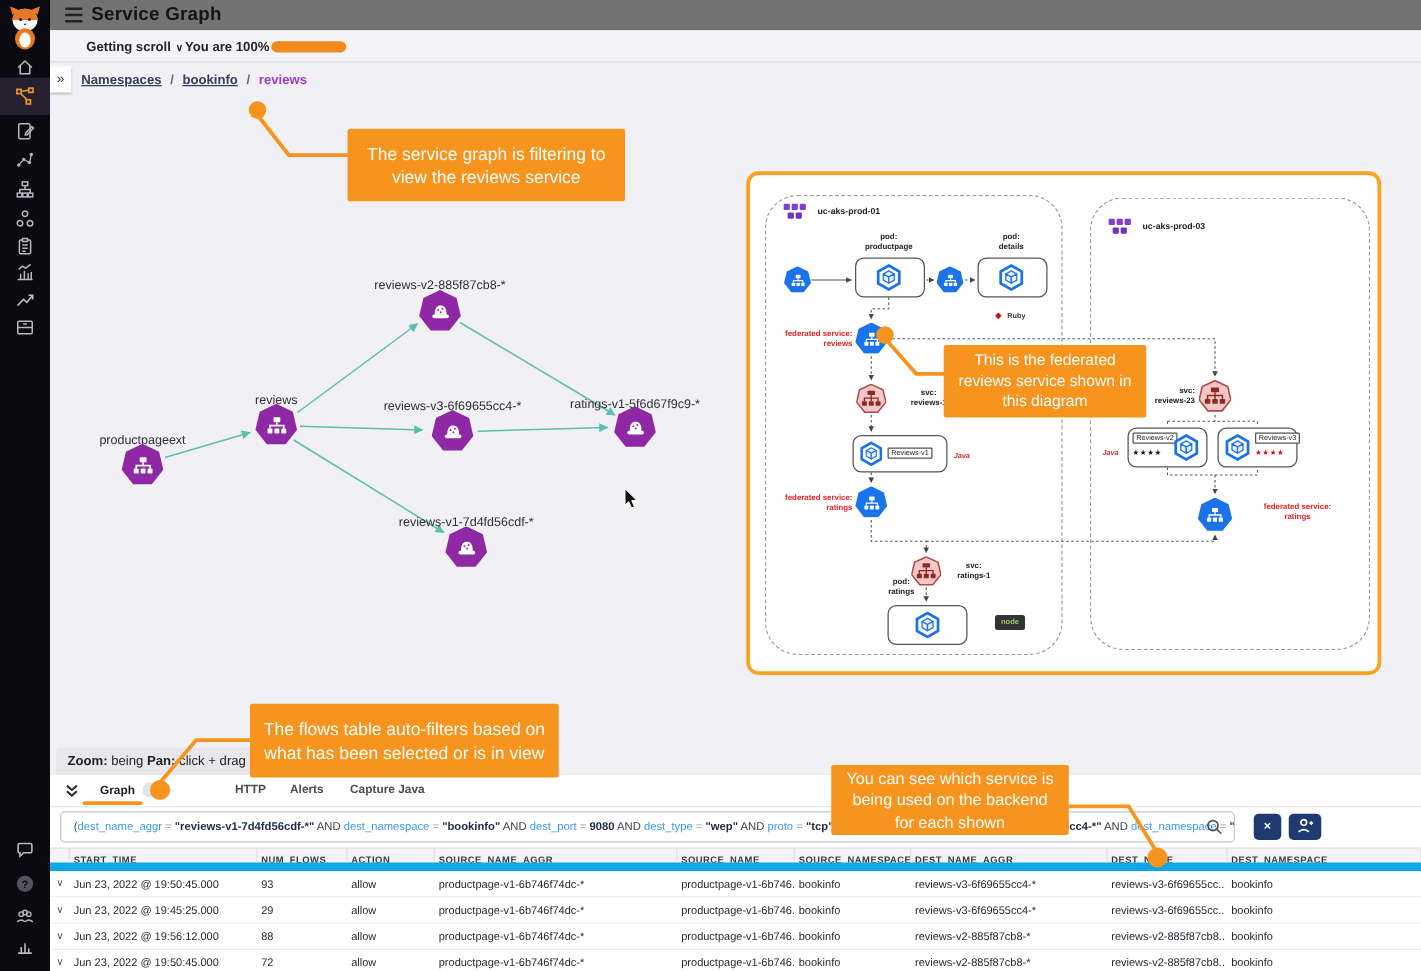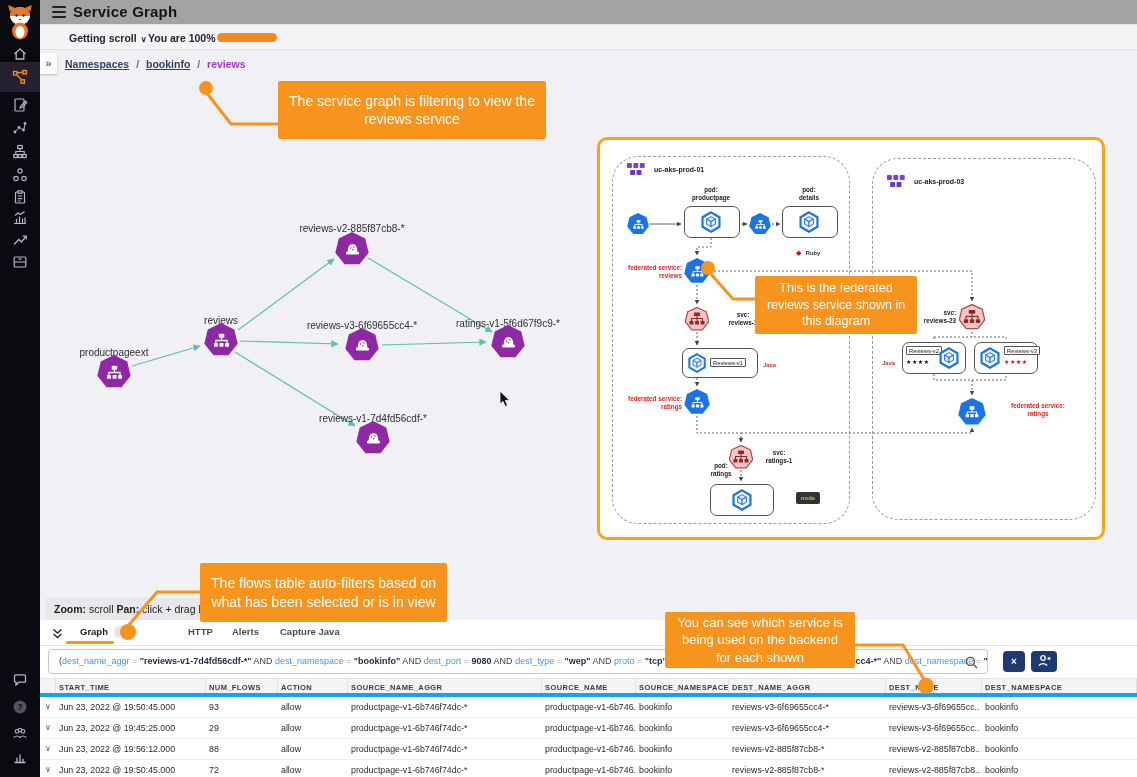--- a/index.html
+++ b/index.html
@@ -9,21 +9,21 @@
   .pre { white-space:pre-line; }
 
   
   .sidebar { position:absolute; left:0; top:0; width:40px; height:777px; background:#0b0a10; z-index:60; }
   .sb-icon { position:absolute; left:12px; width:16px; height:16px; color:#b9b6c2; }
   .sb-icon svg { width:16px; height:16px; display:block; }
   .sb-active-bg { position:absolute; left:0; top:62px; width:40px; height:30px; background:#262130; }
   .logo { position:absolute; left:6px; top:4px; width:28px; height:36px; }
 
   
-  .topbar { position:absolute; left:40px; top:0; width:1097px; height:24px; background:#a3a3a3; z-index:30; }
+  .topbar { position:absolute; left:40px; top:0; width:1097px; height:24px; background:#737373; z-index:30; }
   .hamburger { position:absolute; left:12px; top:6px; width:14px; height:12px; cursor:pointer; }
   .hamburger span { display:block; height:2px; background:#222; margin-bottom:3px; border-radius:1px; }
   .app-title { position:absolute; left:33px; top:3px; font-size:15px; font-weight:bold; color:#141414; letter-spacing:.2px; }
 
   .gs-strip { position:absolute; left:40px; top:24px; width:1097px; height:26px; background:#f4f3f6; border-top:1px solid #e7e6ec; border-bottom:1px solid #dddce4; z-index:30; }
   .gs-label { position:absolute; left:29px; top:7px; font-size:10.5px; font-weight:bold; color:#25242a; cursor:pointer; }
   .gs-chev { font-size:8px; color:#25242a; margin-left:4px; }
   .gs-done { position:absolute; left:108px; top:7px; font-size:10.5px; font-weight:bold; color:#25242a; }
   .gs-bar { position:absolute; left:177px; top:8px; width:60px; height:9px; border-radius:5px; background:#F28A20; }
 
@@ -80,21 +80,21 @@
   .tk-v { color:#1c2b4a; font-weight:bold; }
   .tk-a { color:#3d4148; }
   .tk-p { color:#3d4148; }
   .searchicon { position:absolute; left:925px; top:9px; width:13px; height:13px; color:#555; }
   .navybtn { position:absolute; top:5px; height:21px; background:#1E3A70; border-radius:4px; color:#fff; border:none; cursor:pointer;
              display:flex; align-items:center; justify-content:center; }
 
   
   .table { position:absolute; left:40px; top:678px; width:1097px; height:99px; background:#fff; z-index:22; }
   .thead, .trow { display:grid; grid-template-columns:16px 150px 72px 70px 194px 94px 93px 157px 96px 1fr; }
-  .thead { height:19px; background:#f4f4f7; border-top:1px solid #e2e2e8; border-bottom:4px solid #0ea5e9; }
+  .thead { height:19px; background:#f4f4f7; border-top:1px solid #e2e2e8; border-bottom:7px solid #0ea5e9; }
   .hcell { font-size:7.5px; font-weight:bold; letter-spacing:.4px; color:#343b46; line-height:18px; padding-left:3px;
            border-right:1px solid #e0e0e6; overflow:hidden; white-space:nowrap; }
   .hcell:first-child { border-right:1px solid #e0e0e6; }
   .trow { height:21px; border-bottom:1px solid #ececf1; background:#fff; }
   .tcell { font-size:8.8px; color:#1f232b; line-height:20px; padding-left:3px; overflow:hidden; white-space:nowrap; }
   .tcell.chev { color:#555; font-size:8px; text-align:center; padding-left:0; cursor:pointer; }
 
   svg.layer { position:absolute; left:0; top:0; z-index:4; pointer-events:none; }
   svg.layer.top { z-index:50; }
   svg.cursorlayer { z-index:15; }
@@ -472,21 +472,21 @@
   <div class="dsvc" style="left:358px;top:258px;width:28px;height:28px">
       <svg width="16" height="16">
         <use href="#sym-tree" fill="#fff" color="#fff"></use>
       </svg>
     </div>
   <div class="dlabel dred pre" style="left:396px;top:262px;width:84px">federated service:
 ratings</div>
 </div>
 
 <div class="gtoolbar">
-  <b>Zoom:</b><span> scroll   </span><b>Pan:</b><span> click + drag   </span><b>Expand</b>
+  <b>Zoom:</b><span> being   </span><b>Pan:</b><span> click + drag   </span><b>Expand</b>
 </div>
 
 <div class="tabsbar">
   <div class="dblchev">
     <svg viewBox="0 0 13 13" fill="none" stroke="currentColor" stroke-width="1.6">
         <path d="M2.5 2.5 L6.5 6 L10.5 2.5 M2.5 7 L6.5 10.5 L10.5 7"></path>
       </svg>
   </div>
   <div class="tab active" style="left:40px"><span>Graph</span><span class="badge">20</span></div>
   <div class="tab-underline"></div>
@@ -590,16 +590,16 @@
     <path d="M710 273 L733 299 L757 299"></path>
   </g>
   <g fill="#F7941E">
     <circle cx="206" cy="88" r="7"></circle>
     <circle cx="128" cy="632" r="8"></circle>
     <circle cx="926" cy="686" r="8"></circle>
     <circle cx="708" cy="268" r="7"></circle>
   </g>
 </svg>
 
-<div class="callout" style="left:278px;top:81px;width:268px;height:58px;font-size:14px">The service graph is filtering to view the reviews service</div>
+<div class="callout" style="left:278px;top:103px;width:222px;height:58px;font-size:14px">The service graph is filtering to view the reviews service</div>
 <div class="callout" style="left:200px;top:563px;width:247px;height:59px;font-size:14px">The flows table auto-filters based on what has been selected or is in view</div>
 <div class="callout" style="left:665px;top:612px;width:190px;height:56px;font-size:13px">You can see which service is being used on the backend for each shown</div>
 <div class="callout" style="left:755px;top:276px;width:162px;height:58px;font-size:12.5px">This is the federated reviews service shown in this diagram</div>
 
 </body></html>

